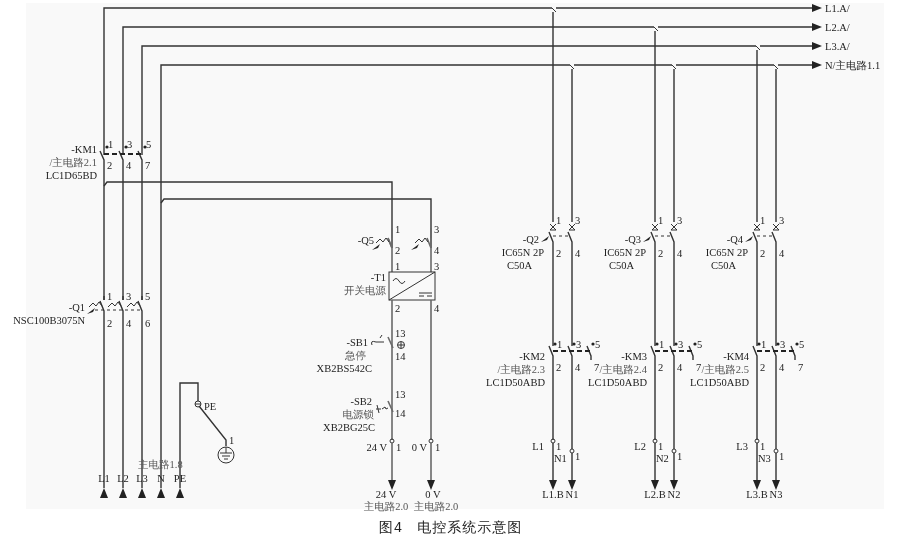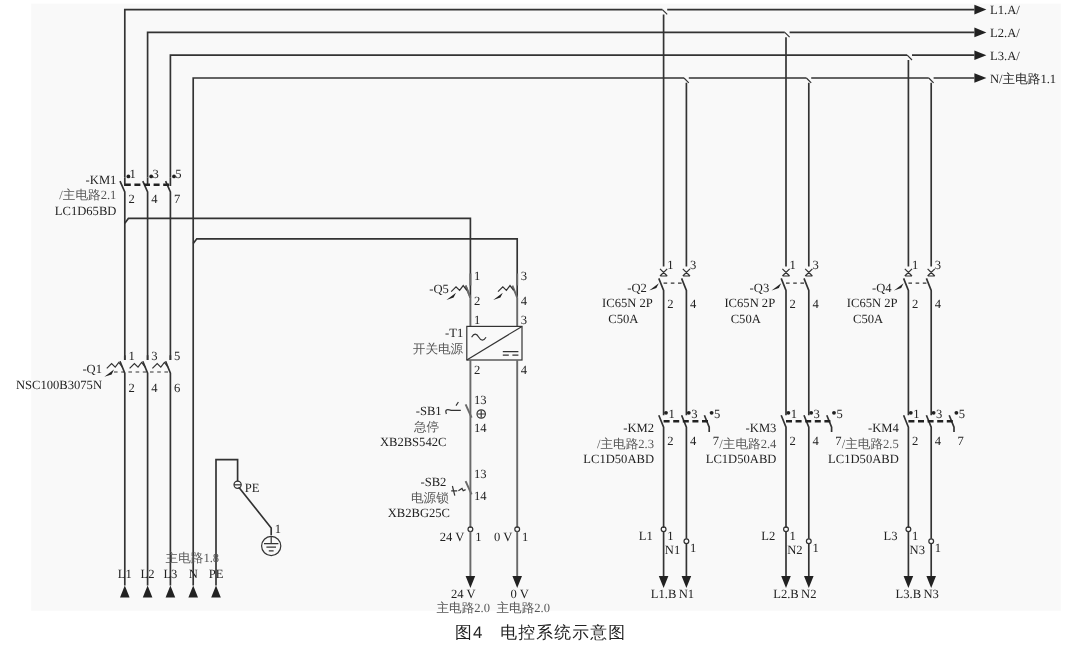--- a/index.html
+++ b/index.html
@@ -7,21 +7,21 @@
   #panel { position:absolute; left:26px; top:3px; width:858px; height:506px; background:#f9f9f9; }
   svg#diagram { position:absolute; left:0; top:0; width:901px; height:544px; }
   svg#diagram text { font-family:"Liberation Serif", "DejaVu Serif", serif; font-size:10.5px; fill:#222; }
   svg#diagram text.gray { fill:#555; }
   svg#diagram .w { stroke:#333; stroke-width:1.4; fill:none; }
   svg#diagram .wd { stroke:#6a6a6a; stroke-width:1.6; fill:none; }
   svg#diagram .dash { stroke:#222; stroke-width:2.2; stroke-dasharray:5 3; fill:none; }
   svg#diagram .dashthin { stroke:#333; stroke-width:1; stroke-dasharray:3 3; fill:none; }
   svg#diagram .thin { stroke:#333; stroke-width:1; fill:none; }
   svg#diagram .fill { fill:#222; stroke:none; }
-  #caption { position:absolute; left:0; width:901px; top:519px; text-align:center; font-family:Liberation Sans, sans-serif; font-size:14px; color:#222; letter-spacing:1px; }
+  #caption { position:absolute; left:0; width:901px; top:519px; text-align:center; font-family:Liberation Mono, monospace; font-size:14px; color:#222; letter-spacing:1px; }
   #caption span.num { margin-right:14px; }
 </style>
 </head>
 <body>
 
 <div id="panel"></div>
 
 <svg id="diagram" viewBox="0 0 901 544" xmlns="http://www.w3.org/2000/svg">
   <defs>
     <marker id="arrR" markerWidth="10" markerHeight="8" refX="9" refY="4" orient="auto" markerUnits="userSpaceOnUse">

